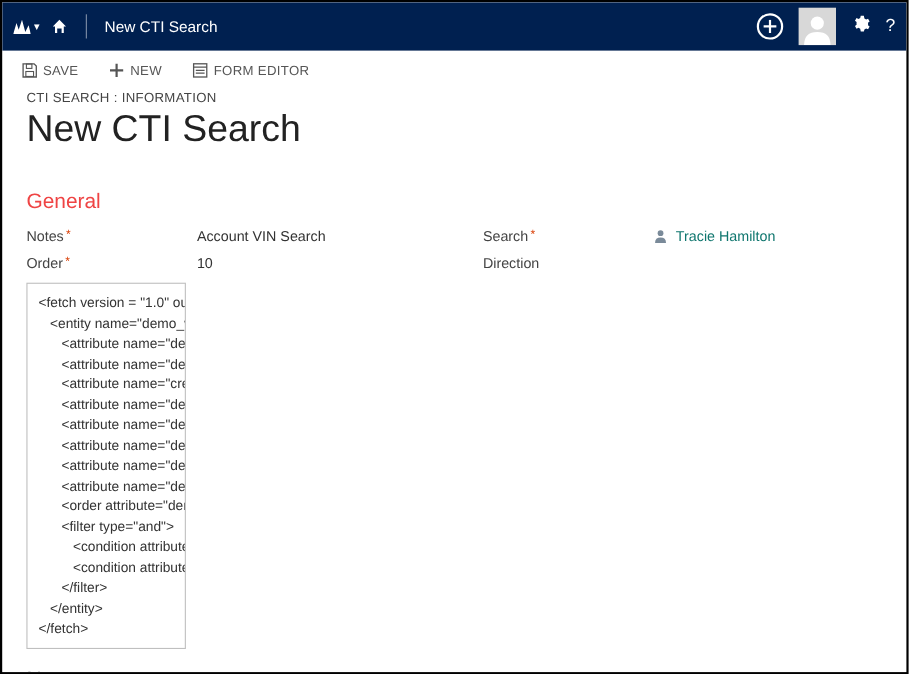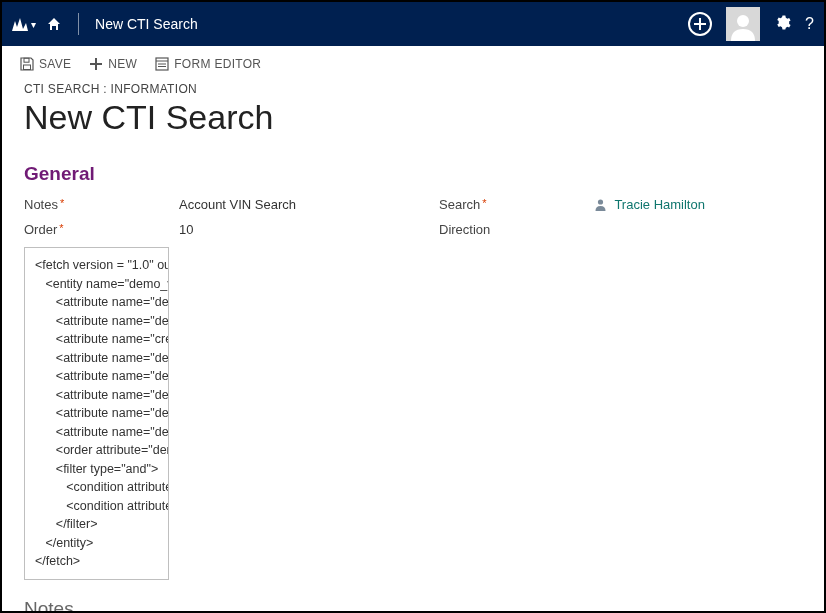--- a/index.html
+++ b/index.html
@@ -8,27 +8,27 @@
 .tb-left{display:flex;align-items:center;gap:10px}
 .logo{font-size:14px;display:flex;align-items:center}
 .chev{font-size:10px;margin-left:3px}
 .home-ic{width:16px;height:16px;display:inline-block}
 .vsep{width:1px;height:22px;background:rgba(255,255,255,.5);margin:0 6px}
 .tb-title{font-size:14px;font-weight:400}
 .tb-right{margin-left:auto;display:flex;align-items:center;gap:14px}
 .plus-circ{width:24px;height:24px;border:2px solid #fff;border-radius:50%;display:flex;align-items:center;justify-content:center;font-size:16px;cursor:pointer}
 .avatar{width:34px;height:34px;background:#d8d8d8;display:flex;align-items:flex-end;justify-content:center}
 .gear,.help{font-size:16px;cursor:pointer;color:#fff}
-.cmdbar{height:36px;display:flex;gap:18px;padding:0 18px;color:#555}
+.cmdbar{height:36px;display:flex;gap:28px;padding:0 18px;color:#555}
 .cmd{display:flex;align-items:center;gap:5px;font-size:12px;cursor:pointer;letter-spacing:.3px}
 .cmd-ic{width:14px;height:14px;display:inline-flex}
 .content{padding:0 22px}
 .crumb{font-size:12px;color:#444;letter-spacing:.3px;margin-top:0}
 .page-h1{font-size:34px;font-weight:300;color:#222;margin-top:2px}
-.sec-h{font-size:19px;font-weight:700;color:#701a75;margin-top:26px;margin-bottom:12px}
+.sec-h{font-size:19px;font-weight:400;color:#ef4444;margin-top:36px;margin-bottom:12px}
 .grid{display:grid;grid-template-columns:145px 250px 145px 1fr;row-gap:10px;column-gap:10px;font-size:13px}
 .lbl{color:#444}
 .req{color:#d83b01;font-size:11px;vertical-align:top;margin-left:2px}
 .val{color:#333}
 .owner-link{color:#0f766e;cursor:pointer}
 .owner-ic{width:13px;height:13px;display:inline-block;vertical-align:-2px;margin-right:4px}
 .fx-row{display:grid;grid-template-columns:145px 1fr;column-gap:10px;margin-top:10px}
 .fx-box{border:1px solid #bfbfbf;padding:8px 10px;font-size:12.5px;line-height:1.48;color:#333;font-family:"Segoe UI",Arial,sans-serif;white-space:pre;overflow:hidden}
 .notes-h{font-size:19px;font-weight:300;color:#666;margin-top:18px}
 </style>

